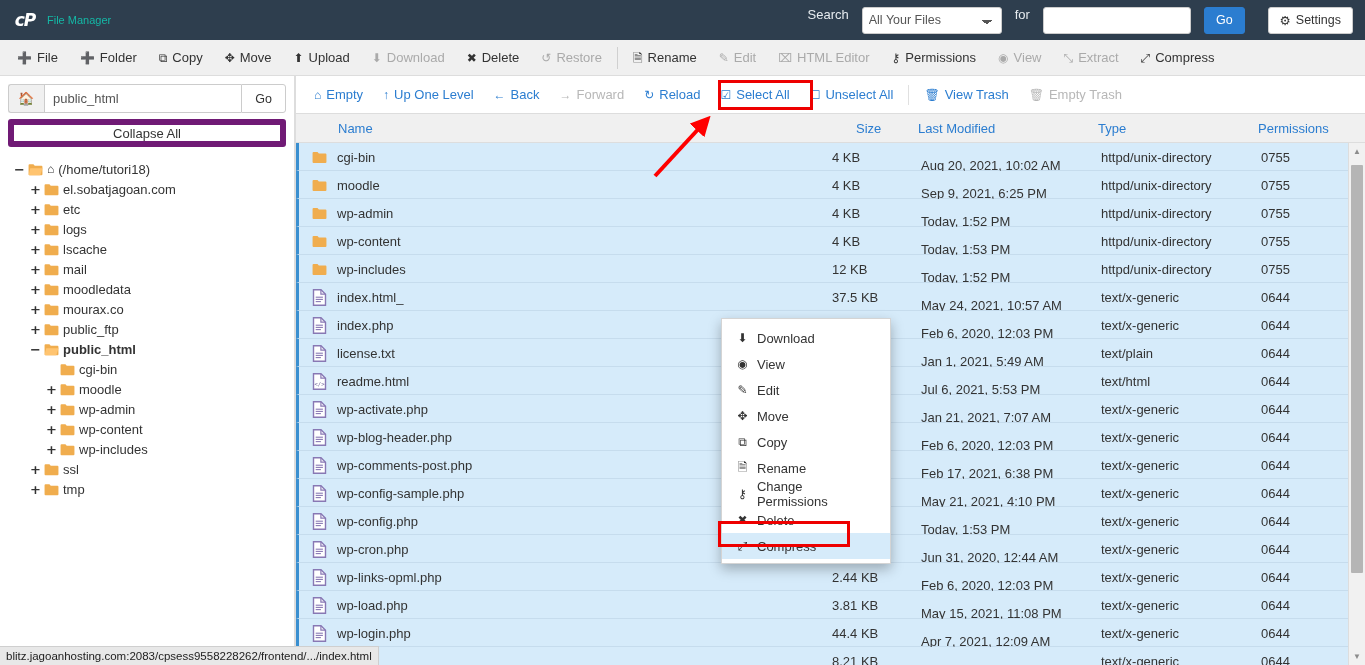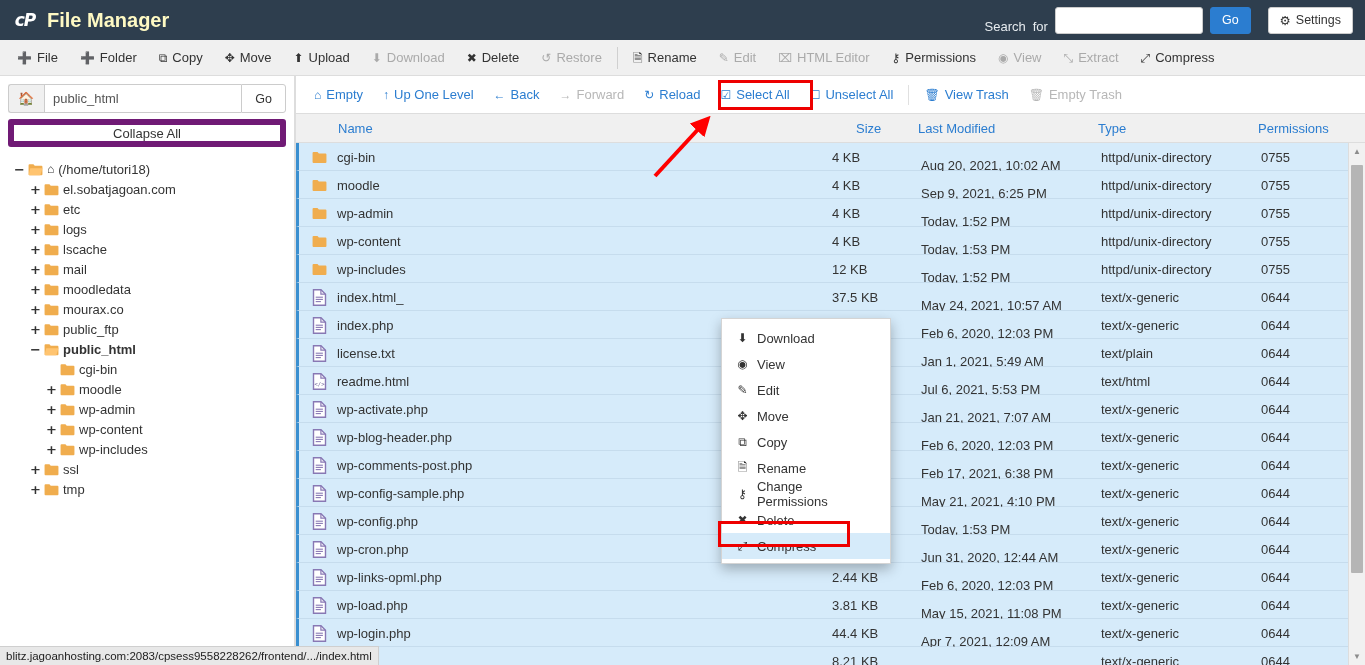--- a/index.html
+++ b/index.html
@@ -23,25 +23,25 @@
   }
   #brand { display: flex; align-items: center; gap: 9px; }
   .cp-logo {
     width: 26px; height: 22px;
     display: flex; align-items: center; justify-content: center;
     font-style: italic; font-weight: bold;
     font-size: 17px; color: #fff;
     letter-spacing: -1px;
     font-family: "DejaVu Sans", sans-serif;
   }
-  #app-title { color: #fef9c3; font-size: 20px; font-weight: bold; }
+  #app-title { color: #14b8a6; font-size: 11px; }
 
   #search-area {
     margin-left: auto;
-    display: flex; align-items: flex-end; gap: 7px;
+    display: flex; align-items: flex-start; gap: 13px;
   }
   #search-label, #search-for-label { color: #e6ebef; font-size: 13px; }
   #search-scope-select {
     height: 27px; width: 140px;
     border: 1px solid #ccc; border-radius: 3px;
     background: #fff; color: #555; font-size: 12.5px;
     padding: 0 6px;
     font-family: "Liberation Sans", sans-serif;
     appearance: none; -webkit-appearance: none;
     background-image:
@@ -284,20 +284,23 @@
 <body>
 
 <div id="app-header">
   <div id="brand">
     <span class="cp-logo">cP</span>
     <span id="app-title">File Manager</span>
   </div>
 
   <div id="search-area">
     <span id="search-label">Search</span>
+    <select id="search-scope-select">
+      <option>All Your Files</option>
+    </select>
     <span id="search-for-label">for</span>
     <input id="search-input" type="text" placeholder="" style="">
     <button id="search-go-button">Go</button>
     <button id="settings-button">
       <span>⚙</span>
       <span>Settings</span>
     </button>
   </div>
 </div>
 

